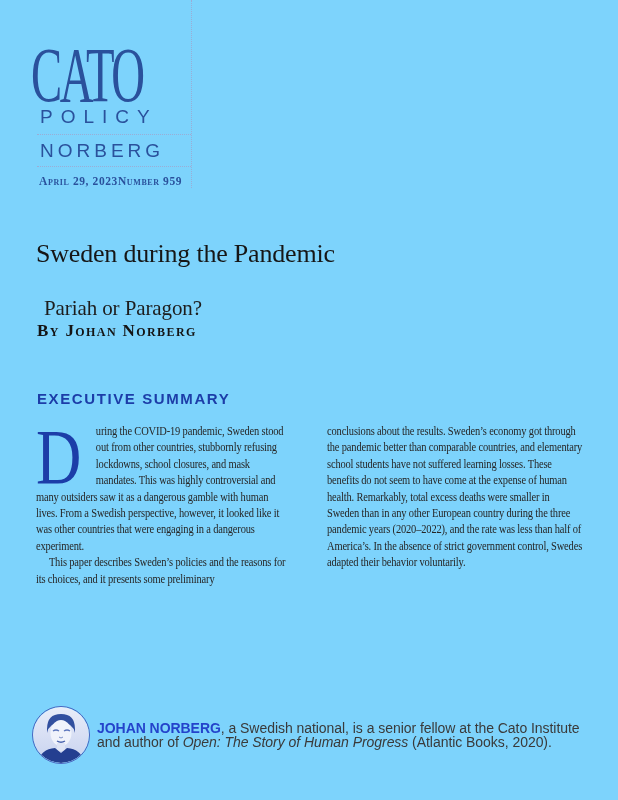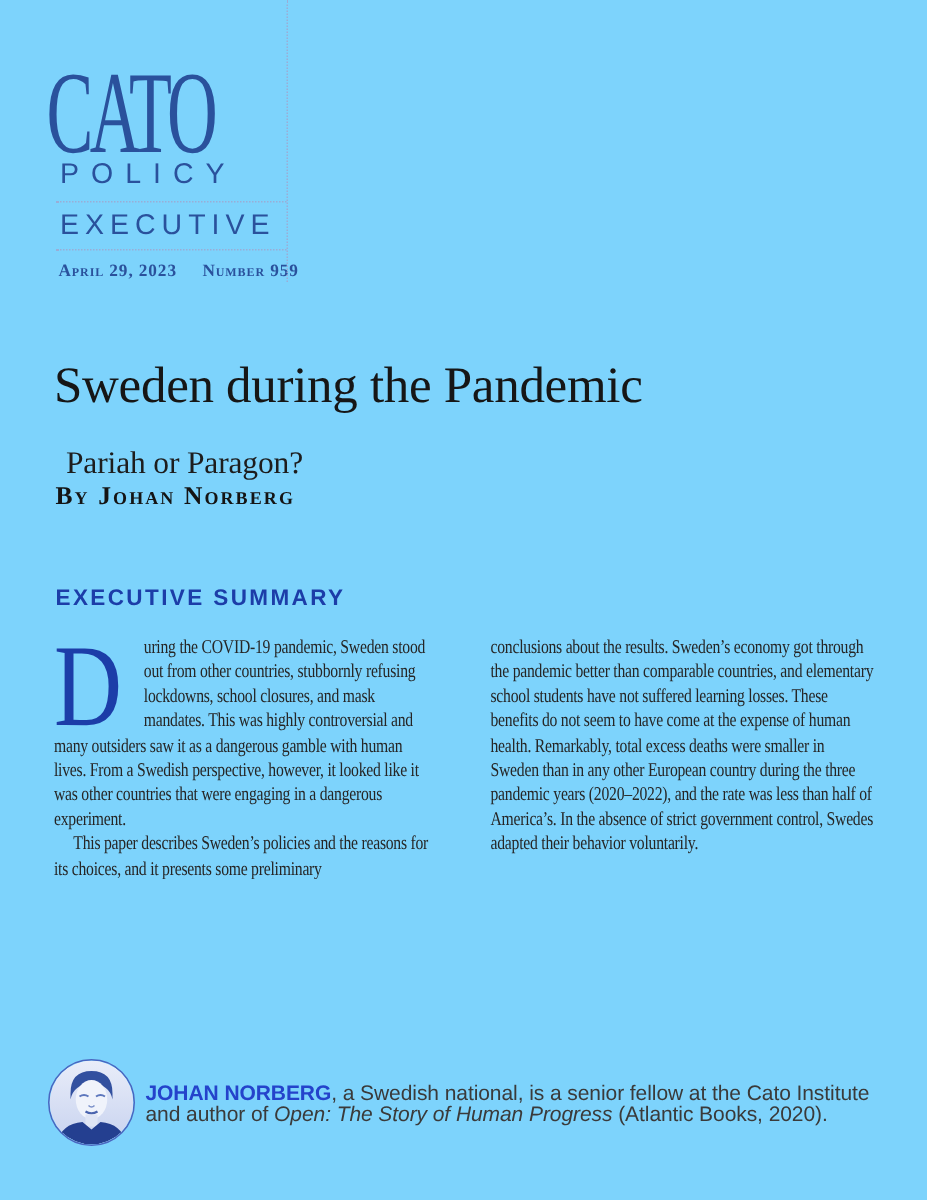--- a/index.html
+++ b/index.html
@@ -23,26 +23,26 @@
   .pub2 { top:142px; letter-spacing:4px; }
   .hrule { position:absolute; left:37px; width:154px; height:0; border-bottom:1px dotted #9aadd6; }
   .hrule1 { top:134px; }
   .hrule2 { top:166px; }
   .vrule { position:absolute; left:191px; top:0; height:188px; width:0; border-left:1px dotted #9aadd6; }
   .dateline {
     position:absolute; left:39px; top:175px; color:#2a519c;
     font-family:"Liberation Serif",serif; font-weight:700; font-size:11.5px;
     font-variant:small-caps; letter-spacing:0.6px; white-space:nowrap;
   }
-  .dateline .issue { margin-left:17px; }
+  .dateline .issue { }
 
   
   .title {
     position:absolute; left:36px; top:238px; margin:0;
-    font-size:34px; line-height:1.2; font-weight:400; color:#161616;
+    font-size:26px; line-height:1.2; font-weight:400; color:#161616;
     letter-spacing:-0.2px; white-space:nowrap;
   }
   .subtitle {
     position:absolute; left:36px; top:288px; margin:8px;
     font-size:21px; line-height:1.2; font-weight:400; color:#1d1d1d;
     letter-spacing:-0.1px; white-space:nowrap;
   }
   .byline {
     position:absolute; left:37px; top:321px;
     font-size:17px; font-weight:700; color:#141414;
@@ -88,21 +88,21 @@
 </style>
 </head>
 <body>
 
 <div class="page">
 
   <div>
     <div class="logo">CATO</div>
     <div class="pub-line pub1">POLICY</div>
     <div class="hrule hrule1"></div>
-    <div class="pub-line pub2">EXECUTIVE</div>
+    <div class="pub-line pub2">NORBERG</div>
     <div class="hrule hrule2"></div>
     <div class="dateline">
       <span>April 29, 2023</span><span class="issue">Number 959</span>
     </div>
     <div class="vrule"></div>
   </div>
 
   <h1 class="title">Sweden during the Pandemic</h1>
   <h2 class="subtitle">Pariah or Paragon?</h2>
   <div class="byline">By Johan Norberg</div>

